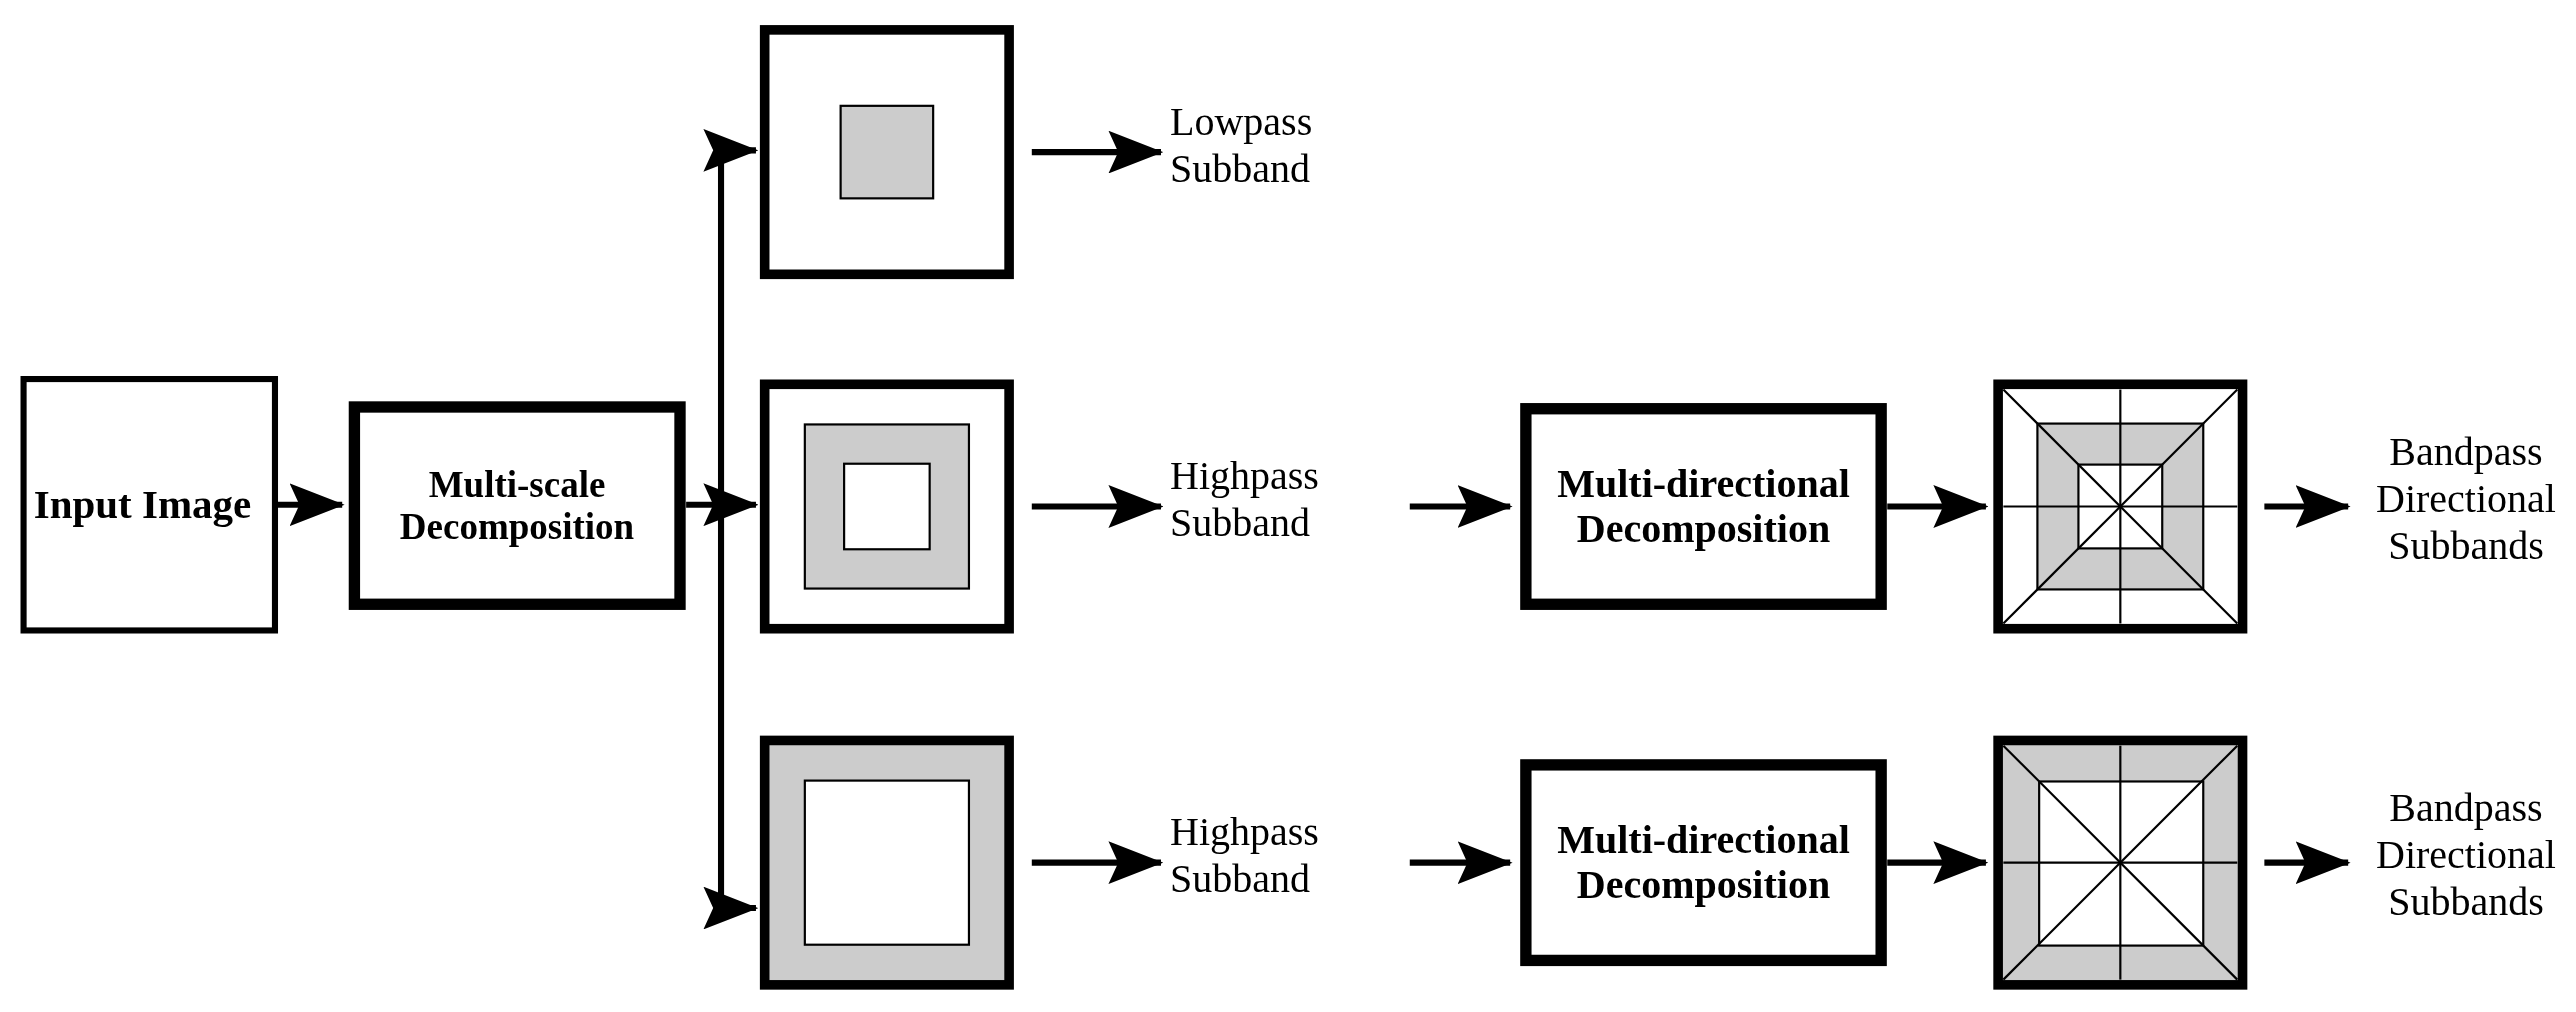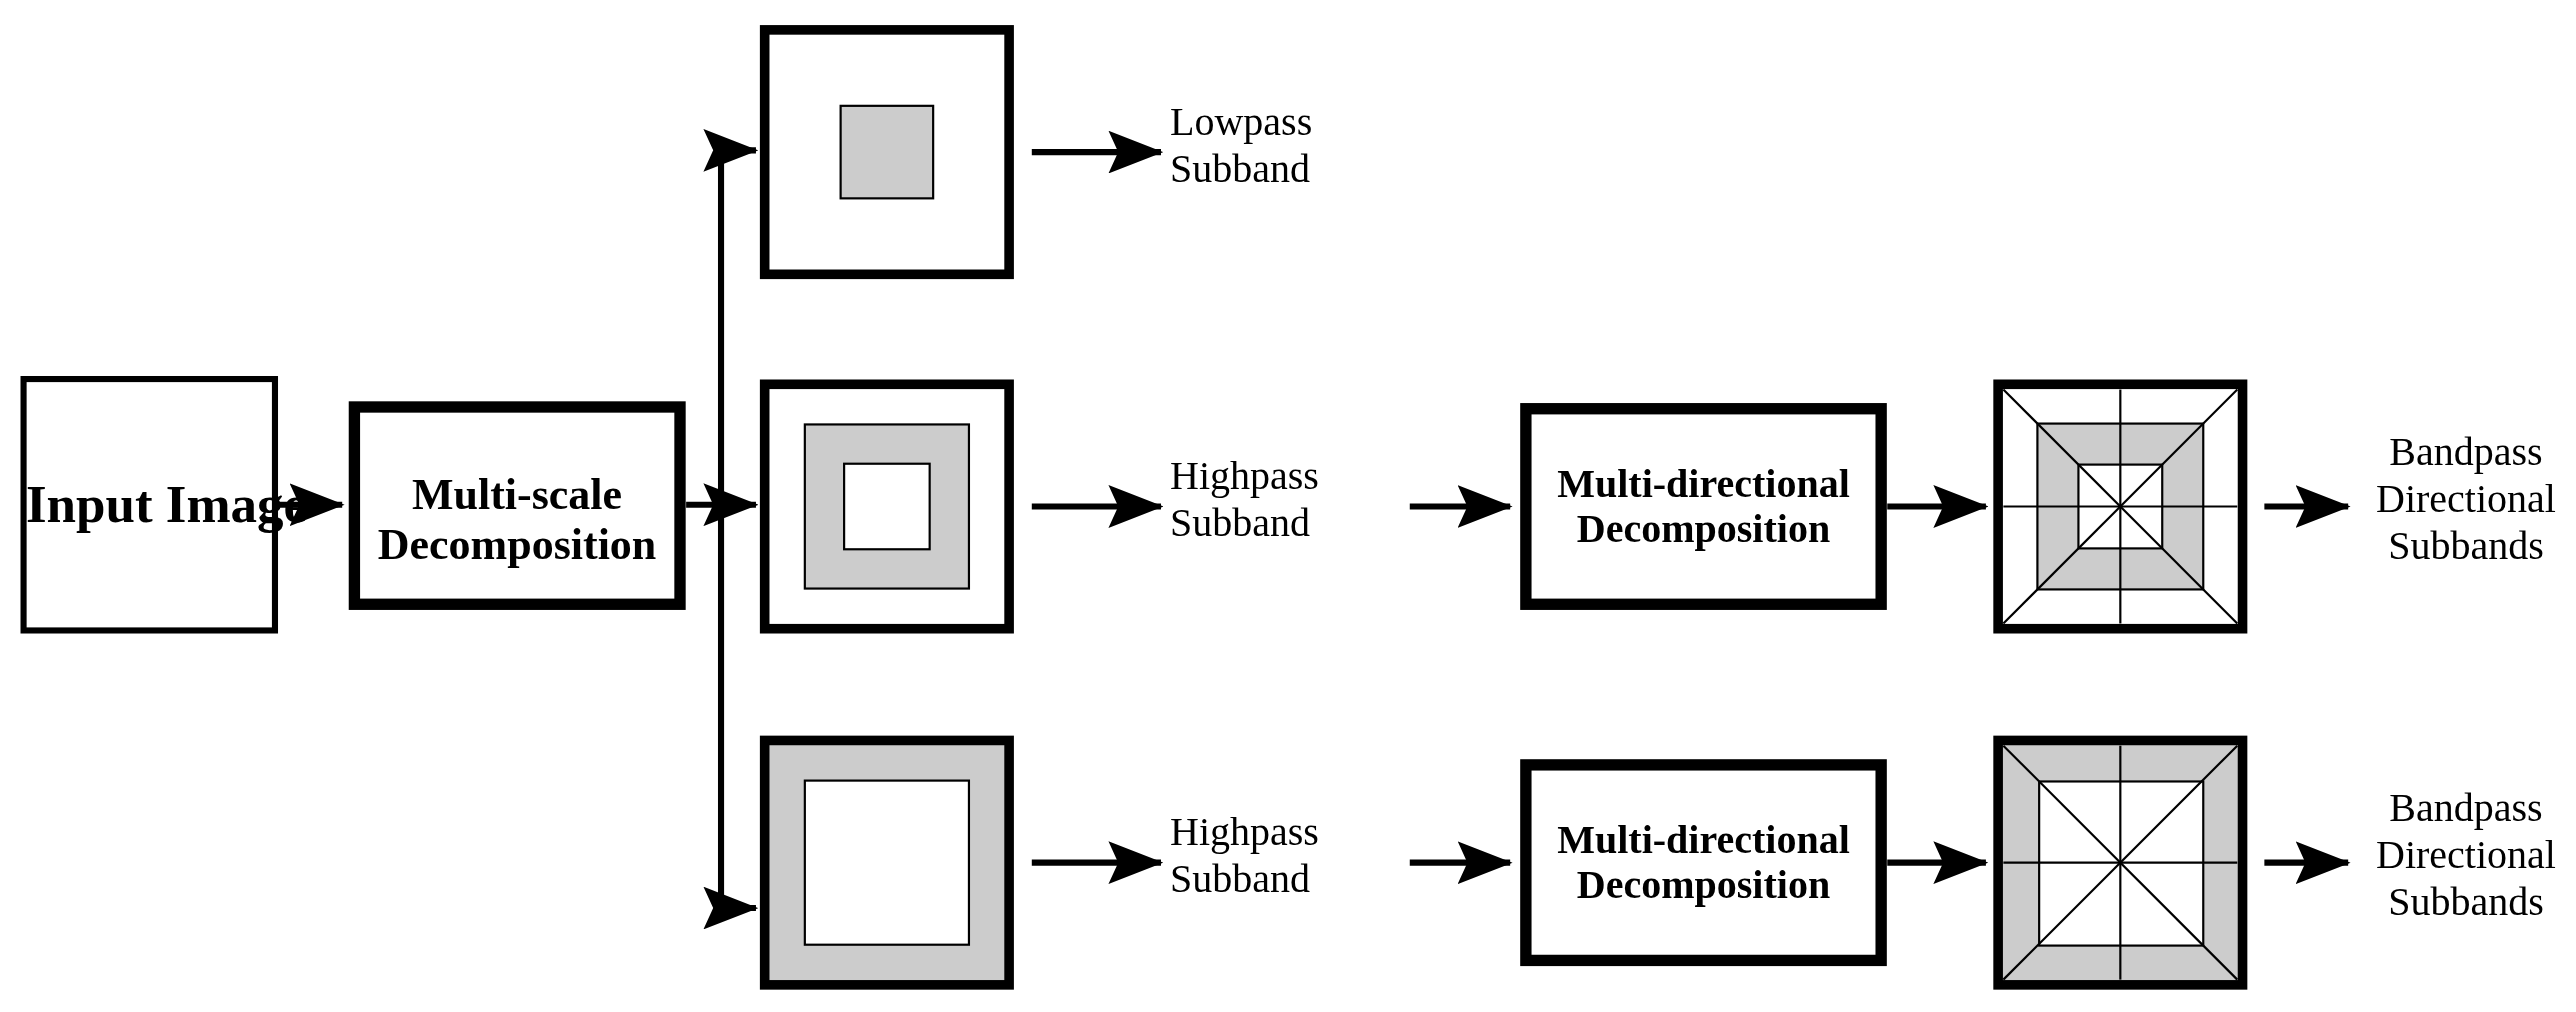--- a/index.html
+++ b/index.html
@@ -125,25 +125,25 @@
       <rect x="2336" y="895" width="188" height="188" fill="#ffffff" stroke="#000000" stroke-width="2.5"></rect>
       <line x1="2295" y1="854" x2="2563" y2="1122" stroke="#000000" stroke-width="2.5"></line>
       <line x1="2563" y1="854" x2="2295" y2="1122" stroke="#000000" stroke-width="2.5"></line>
       <line x1="2429" y1="854" x2="2429" y2="1122" stroke="#000000" stroke-width="2.5"></line>
       <line x1="2295" y1="988" x2="2563" y2="988" stroke="#000000" stroke-width="2.5"></line>
     </g>
 
     <line x1="2594" y1="988" x2="2690" y2="988" stroke="#000000" stroke-width="7" marker-end="url(#arrowhead)"></line>
   </svg>
 
-  <div class="box-label" style="left:41px; top:379px; width:251px; height:251px; font-size:53px;">
+  <div class="box-label" style="left:17px; top:379px; width:251px; height:251px; font-size:41px;">
     <span class="lbl-line">Input Image</span>
   </div>
 
-  <div class="box-label" style="left:354px; top:421px; width:326px; height:197px; font-size:44px;">
+  <div class="box-label" style="left:354px; top:407px; width:326px; height:197px; font-size:37px;">
     <span class="lbl-line">Multi-scale</span>
     <span class="lbl-line">Decomposition</span>
   </div>
 
   <div class="box-label" style="left:1526px; top:409px; width:355px; height:196px; font-size:40px;">
     <span class="lbl-line">Multi-directional</span>
     <span class="lbl-line">Decomposition</span>
   </div>
 
   <div class="box-label" style="left:1526px; top:765px; width:355px; height:196px; font-size:40px;">

